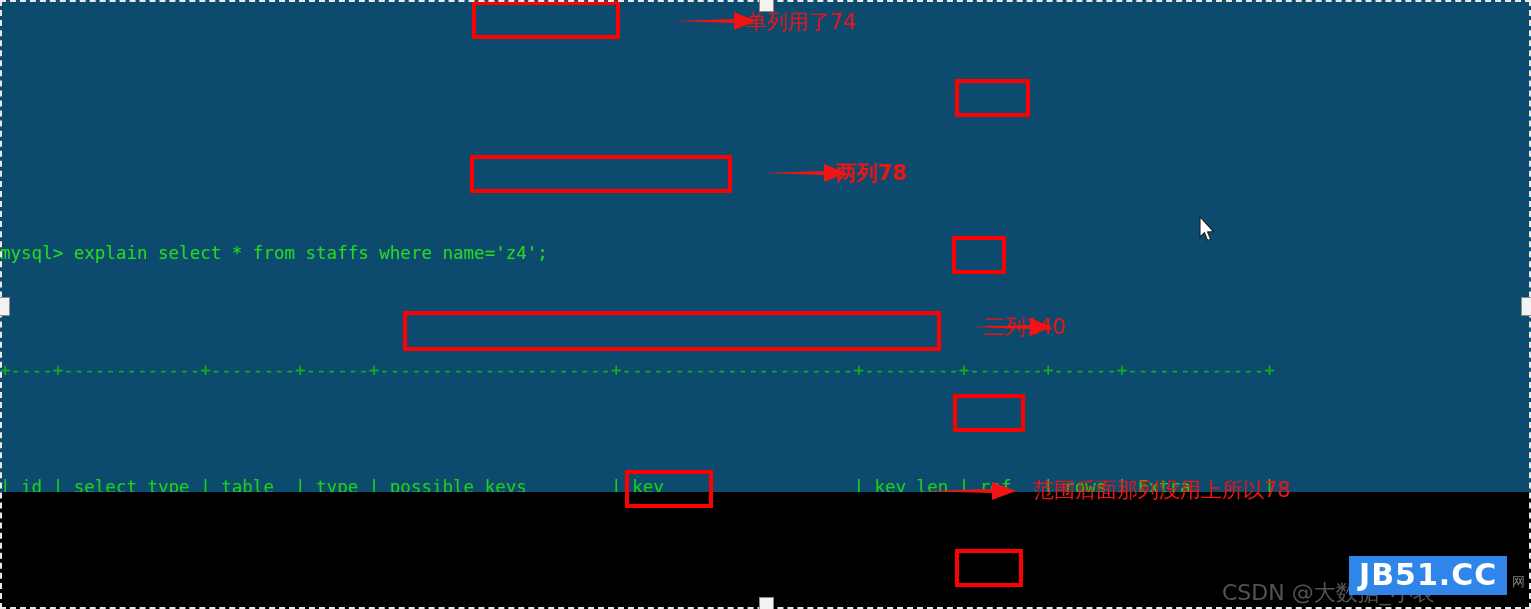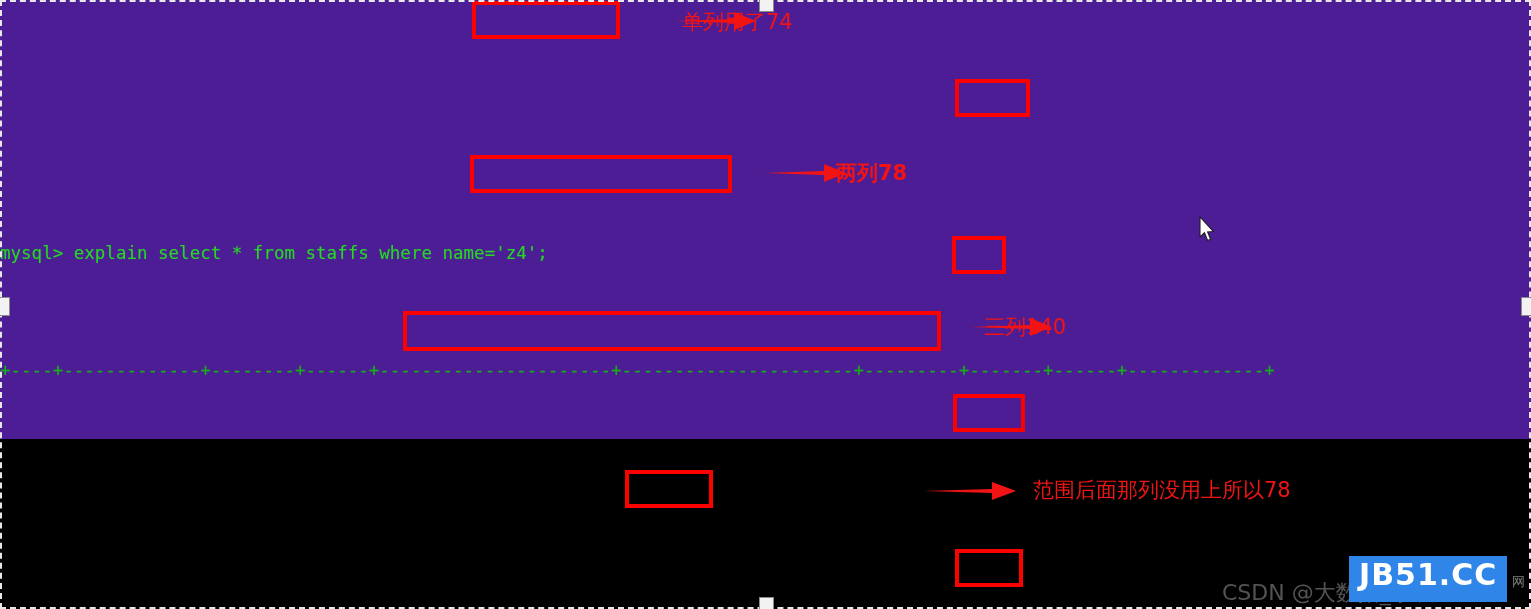--- a/index.html
+++ b/index.html
@@ -13,22 +13,22 @@
     position: relative;
     overflow: hidden;
     font-family: "DejaVu Sans Mono", "Liberation Mono", monospace;
   }
 
   
   #terminal {
     position: absolute;
     left: 0; top: 0;
     width: 1531px;
-    height: 439px;
-    background: #4c1d95;
+    height: 492px;
+    background: #0c4a6e;
     color: #16c216;
     font-family: "DejaVu Sans Mono", "Liberation Mono", monospace;
     font-size: 17.5px;
     line-height: 39px;
     white-space: pre;
     letter-spacing: 0px;
     overflow: hidden;
   }
   .tline {
     height: 39px;
@@ -92,21 +92,21 @@
   
   #jb51 {
     position: absolute;
     background: #2f86e8;
     color: #ffffff;
     font-family: "DejaVu Sans", "Liberation Sans", sans-serif;
     font-weight: bold;
     font-size: 30px;
     line-height: 34px;
     letter-spacing: 1px;
-    padding: 2px 10px 10px 10px;
+    padding: 2px 10px 3px 10px;
     white-space: nowrap;
   }
   #jb51-tail {
     position: absolute;
     color: #7f7f7f;
     font-family: "DejaVu Sans", "Liberation Sans", sans-serif;
     font-size: 13px;
     white-space: nowrap;
   }
   #csdn {
@@ -163,21 +163,21 @@
 <svg class="arrow" style="left:762px; top:162px; width:86px; height:22px;" viewBox="0 0 86 22">
   <path d="M2 11 L62 9 L62 2 L84 11 L62 20 L62 13 Z" fill="#f21414"></path>
 </svg>
 <svg class="arrow" style="left:968px; top:316px; width:86px; height:22px;" viewBox="0 0 86 22">
   <path d="M2 11 L62 9 L62 2 L84 11 L62 20 L62 13 Z" fill="#f21414"></path>
 </svg>
 <svg class="arrow" style="left:922px; top:480px; width:96px; height:22px;" viewBox="0 0 96 22">
   <path d="M2 11 L70 9 L70 2 L94 11 L70 20 L70 13 Z" fill="#f21414"></path>
 </svg>
 
-<div class="note" style="left:682px;  top:10px;">单列用了74</div>
+<div class="note" style="left:746px;  top:10px;">单列用了74</div>
 <div class="note" style="left:836px;  top:161px;font-weight:bold;">两列78</div>
 <div class="note" style="left:984px; top:315px;">三列140</div>
 <div class="note" style="left:1033px; top:478px;">范围后面那列没用上所以78</div>
 
 <svg id="cursor" style="left:1199px; top:216px; width:17px; height:27px;" viewBox="0 0 17 27">
   <path d="M1 1 L1 21 L5.5 16.8 L8.6 24.5 L11.6 23.2 L8.6 15.9 L14.5 15.6 Z" fill="#ffffff" stroke="#202020" stroke-width="1.1"></path>
 </svg>
 
 <div id="marquee">
   <div class="handle" style="left:757px; top:-9px;"></div>

